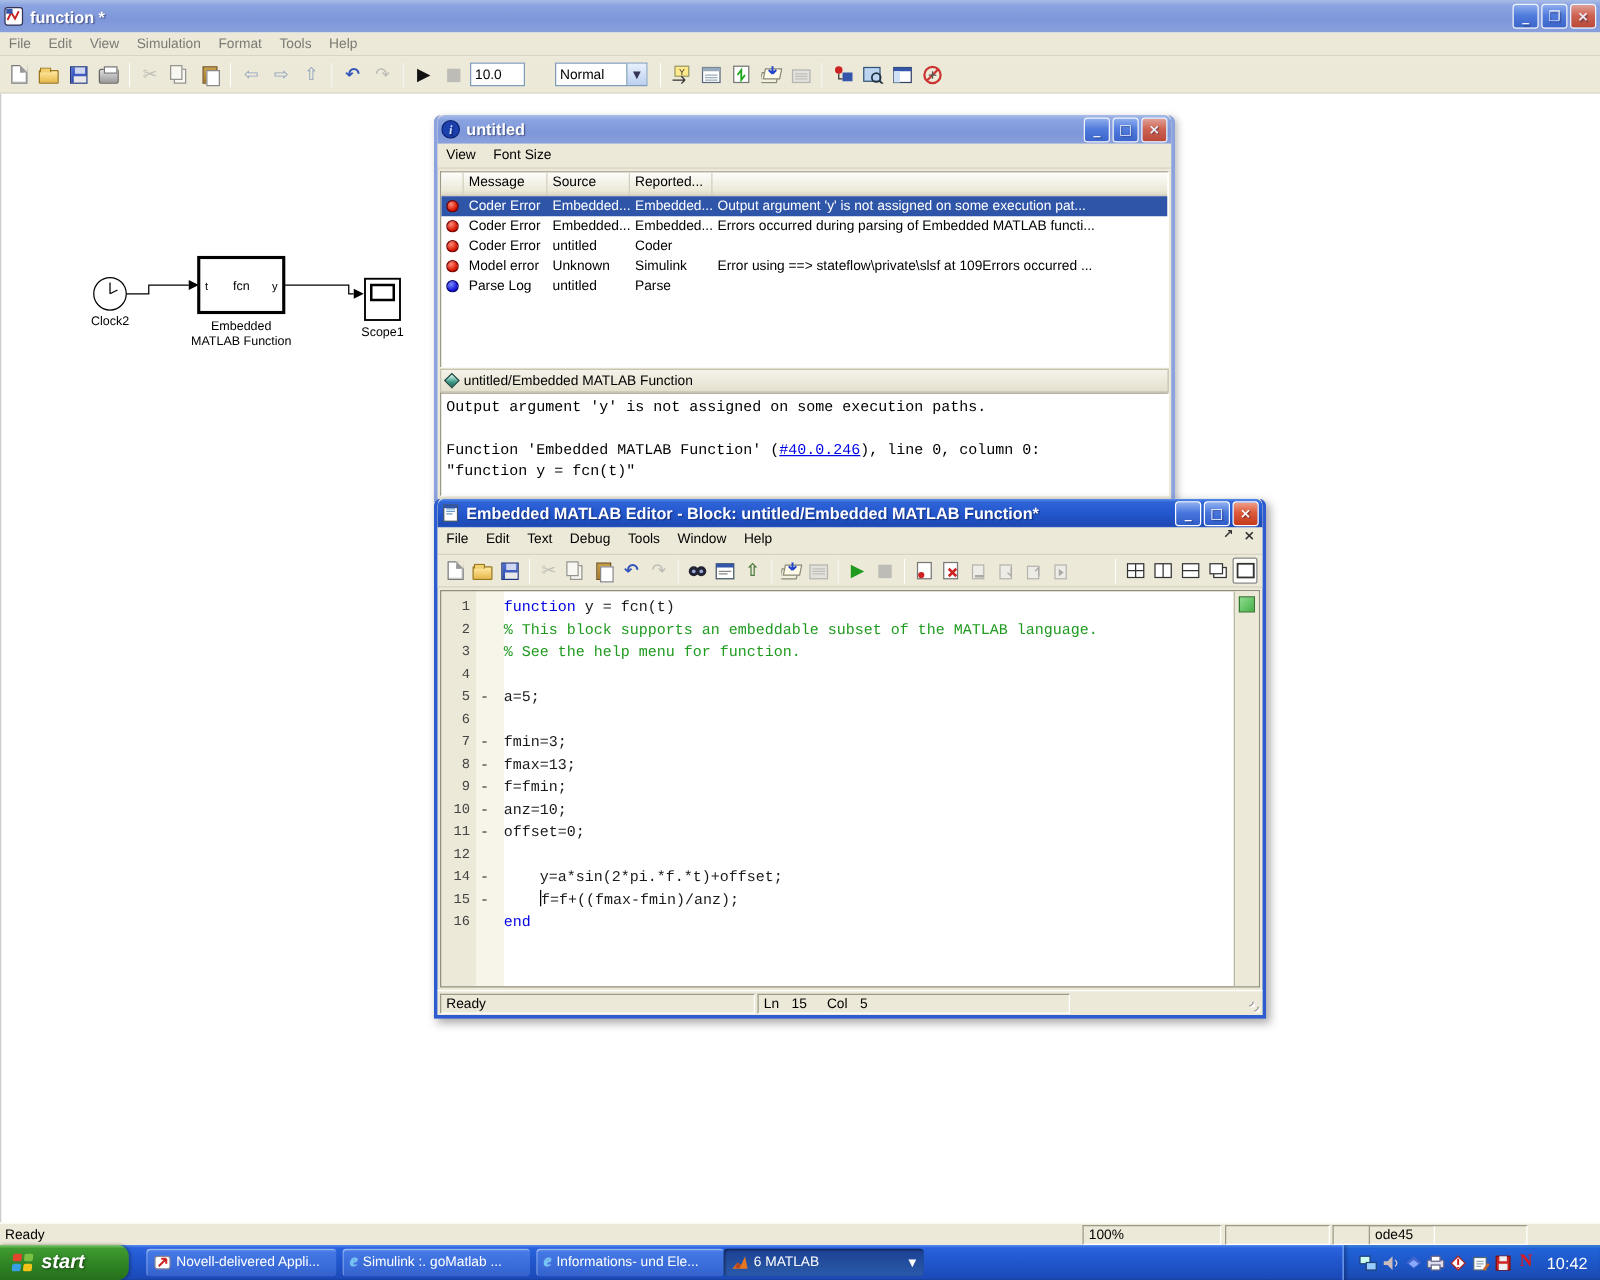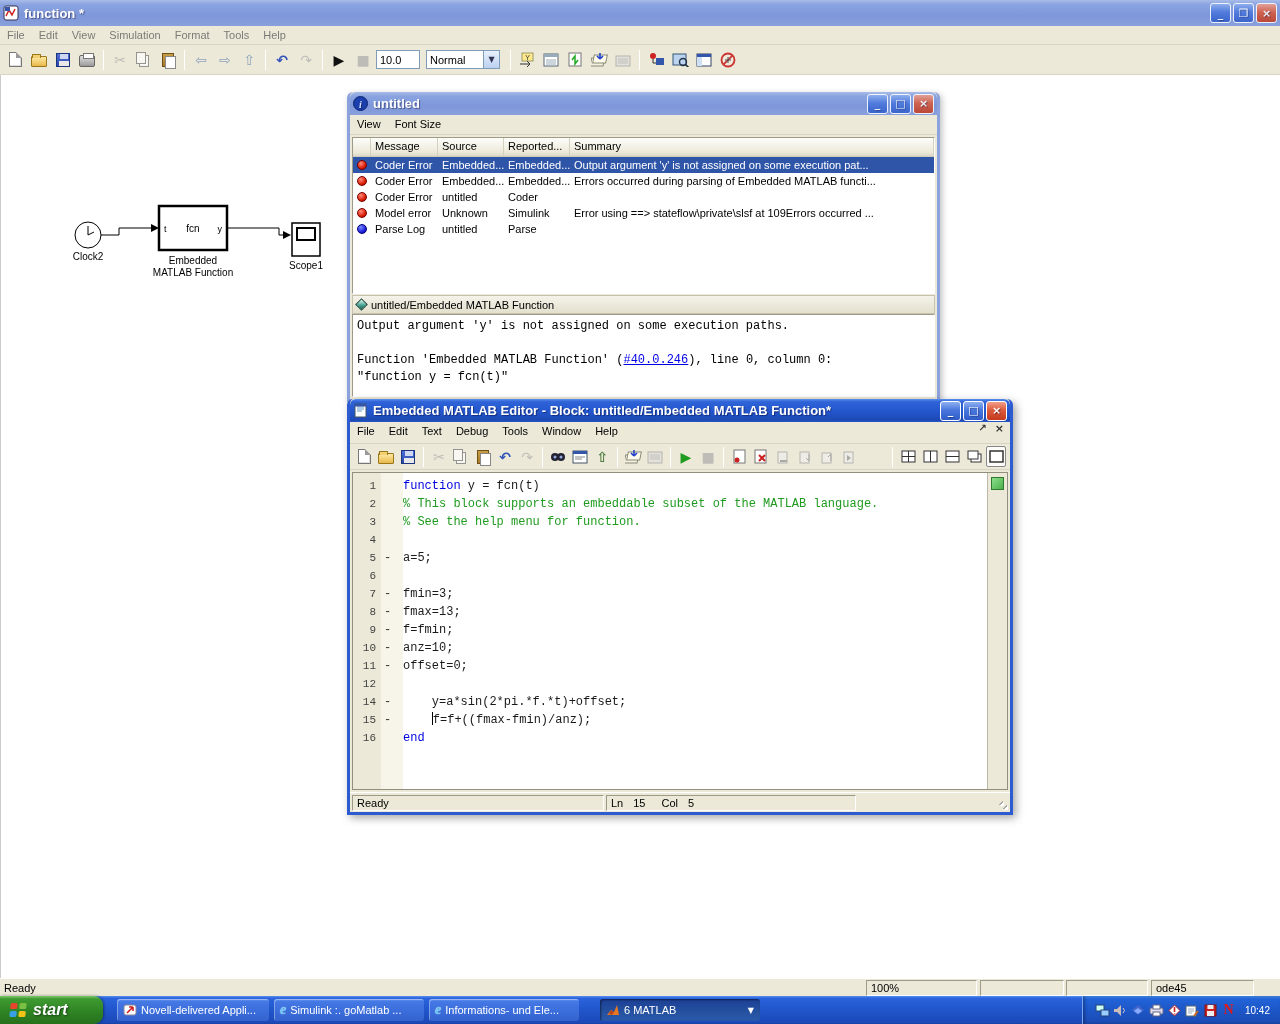--- a/index.html
+++ b/index.html
@@ -107,21 +107,21 @@
 #start-button{width:103px;height:28px;border-radius:0 9px 9px 0;display:flex;align-items:center;gap:5px;padding:0 16px 0 8px;
  background:linear-gradient(180deg,#7fca6f 0%,#3f9b31 10%,#2f8424 55%,#26701c 100%);box-shadow:1px 0 3px rgba(0,0,0,.4);
  color:#fff;font-size:16px;font-weight:bold;font-style:italic;text-shadow:1px 1px 2px rgba(0,0,0,.5)}
 .taskbtn{height:22px;margin-left:5px;border-radius:3px;display:flex;align-items:center;gap:4px;padding:0 6px;color:#fff;font-size:11px;white-space:nowrap;overflow:hidden;
  background:linear-gradient(180deg,#6b97ee 0%,#4478e4 12%,#3a6cda 60%,#3462cc 100%);box-shadow:inset 1px 1px 0 rgba(255,255,255,.35)}
 .taskbtn.pressed{background:linear-gradient(180deg,#1c3f96 0%,#25519f 60%,#2a5aac 100%);box-shadow:inset 1px 1px 2px rgba(0,0,0,.5)}
 .taskbtn .tblabel{overflow:hidden;text-overflow:ellipsis}
 #tray{margin-left:auto;height:28px;display:flex;align-items:center;gap:3px;padding:0 10px 0 12px;
  background:linear-gradient(180deg,#4a91ee 0%,#2163d8 10%,#1d57c8 50%,#1a4ab2 100%);border-left:1px solid #7aa6f2;box-shadow:inset 2px 0 3px rgba(0,0,20,.3)}
 #tray .trico{width:15px;height:15px;display:flex;align-items:center;justify-content:center;font-size:11px}
-#tray-clock{color:#fff;font-size:10px;margin-left:6px}
+#tray-clock{color:#fff;font-size:13px;margin-left:6px}
 .ie-e{color:#66c6f4;font-weight:bold;font-style:italic;font-family:"Liberation Serif",serif;font-size:14px;text-shadow:0 0 1px #fff}
 </style>
 </head>
 <body>
 
 <div class="abs titlebar tb-inactive" id="main-titlebar" style="border-radius:0">
   <svg width="16" height="16">
       <rect x="1" y="1" width="14" height="14" fill="#fff" stroke="#335" rx="2"></rect>
       <polyline points="3,11 6,5 9,10 12,4" fill="none" stroke="#c22" stroke-width="1.5"></polyline>
       <rect x="2" y="2" width="5" height="4" fill="#35a"></rect>
@@ -169,21 +169,21 @@
   <span class="ti glyph" style="color:#8fa3bd">⇦</span>
   <span class="ti glyph" style="color:#8fa3bd">⇨</span>
   <span class="ti glyph" style="color:#8fa3bd">⇧</span>
   <span class="tsep"></span>
   <span class="ti glyph" style="color:#3355bb;font-weight:bold">↶</span>
   <span class="ti glyph dis">↷</span>
   <span class="tsep"></span>
   <span class="ti glyph" style="color:#111">▶</span>
   <span class="ti glyph dis">■</span>
   <input class="simtime-input" value="10.0" style="">
-  <span class="simmode" style="margin-left:4px">
+  <span class="simmode" style="margin-left:22px">
     <span class="lbl">Normal</span>
     <span class="dd glyph">▼</span>
   </span>
   <span class="tsep" style="margin-left:8px"></span>
   <span class="ti">
       <svg width="17" height="15">
         <rect x="3" y="1" width="11" height="8" fill="#ffe98a" stroke="#996"></rect>
         <text x="8.5" y="8" font-size="7" text-anchor="middle" fill="#333">Y</text>
         <path d="M1 12 h10 m0 0 l-3 -3 m3 3 l-3 3" stroke="#333" fill="none"></path>
       </svg>
@@ -270,21 +270,21 @@
       <text x="245" y="69" font-size="10" text-anchor="middle" font-family="Liberation Sans, sans-serif">Scope1</text>
     </g>
   </svg>
 </div>
 
 <div class="abs statusbar" id="main-statusbar">
   <span style="padding-left:4px">Ready</span>
   <span class="spanel" style="position:absolute;left:866px;width:111px">100%</span>
   <span class="spanel" style="position:absolute;left:980px;width:84px"></span>
   <span class="spanel" style="position:absolute;left:1066px;width:82px"></span>
-  <span class="spanel" style="position:absolute;left:1151px;width:103px">ode45</span>
+  <span class="spanel" style="position:absolute;left:1095px;width:127px">ode45</span>
 </div>
 
 <div class="abs" id="diag-window">
   <div class="titlebar tb-inactive">
     <svg width="15" height="15">
         <circle cx="7.5" cy="7.5" r="7" fill="#1c3fae" stroke="#0c2470"></circle>
         <text x="7.5" y="11.5" font-size="10" font-weight="bold" font-style="italic" text-anchor="middle" fill="#cfe0ff" font-family="Liberation Serif, serif">i</text>
       </svg>
     <span class="tb-title">untitled</span>
     <span class="winbtns">
@@ -297,21 +297,20 @@
     <span class="mi">View</span>
     <span class="mi">Font Size</span>
   </div>
   <div id="diag-body">
     <div id="diag-table">
       <div class="thead">
         <span class="tcell c0"></span>
         <span class="tcell c1">Message</span>
         <span class="tcell c2">Source</span>
         <span class="tcell c3">Reported...</span>
-        <span class="tcell c4">Summary</span>
       </div>
       <div>
           <div class="trow sel">
             <span class="tcell c0">
               <span class="dot error"></span>
             </span>
             <span class="tcell c1">Coder Error</span>
             <span class="tcell c2">Embedded...</span>
             <span class="tcell c3">Embedded...</span>
             <span class="tcell c4">Output argument 'y' is not assigned on some execution pat...</span>
@@ -568,21 +567,21 @@
     <span class="tblabel">Novell-delivered Appli...</span>
   </div>
   <div class="taskbtn" style="width:150px">
     <span class="ie-e">e</span>
     <span class="tblabel">Simulink :. goMatlab ...</span>
   </div>
   <div class="taskbtn" style="width:150px">
     <span class="ie-e">e</span>
     <span class="tblabel">Informations- und Ele...</span>
   </div>
-  <div class="taskbtn pressed" style="width:160px;margin-left:21px">
+  <div class="taskbtn pressed" style="width:160px;margin-left:0">
     <svg width="14" height="13">
         <polygon points="1,11 5,6 8,8 11,1 13,11" fill="#e87722"></polygon>
         <polygon points="5,6 8,8 6,11 3,10" fill="#b5451f"></polygon>
       </svg>
     <span class="tblabel" style="flex:1">6 MATLAB</span>
     <span class="glyph" style="font-size:8px">▼</span>
   </div>
   <div id="tray">
     <span class="trico">
         <svg width="15" height="13">

